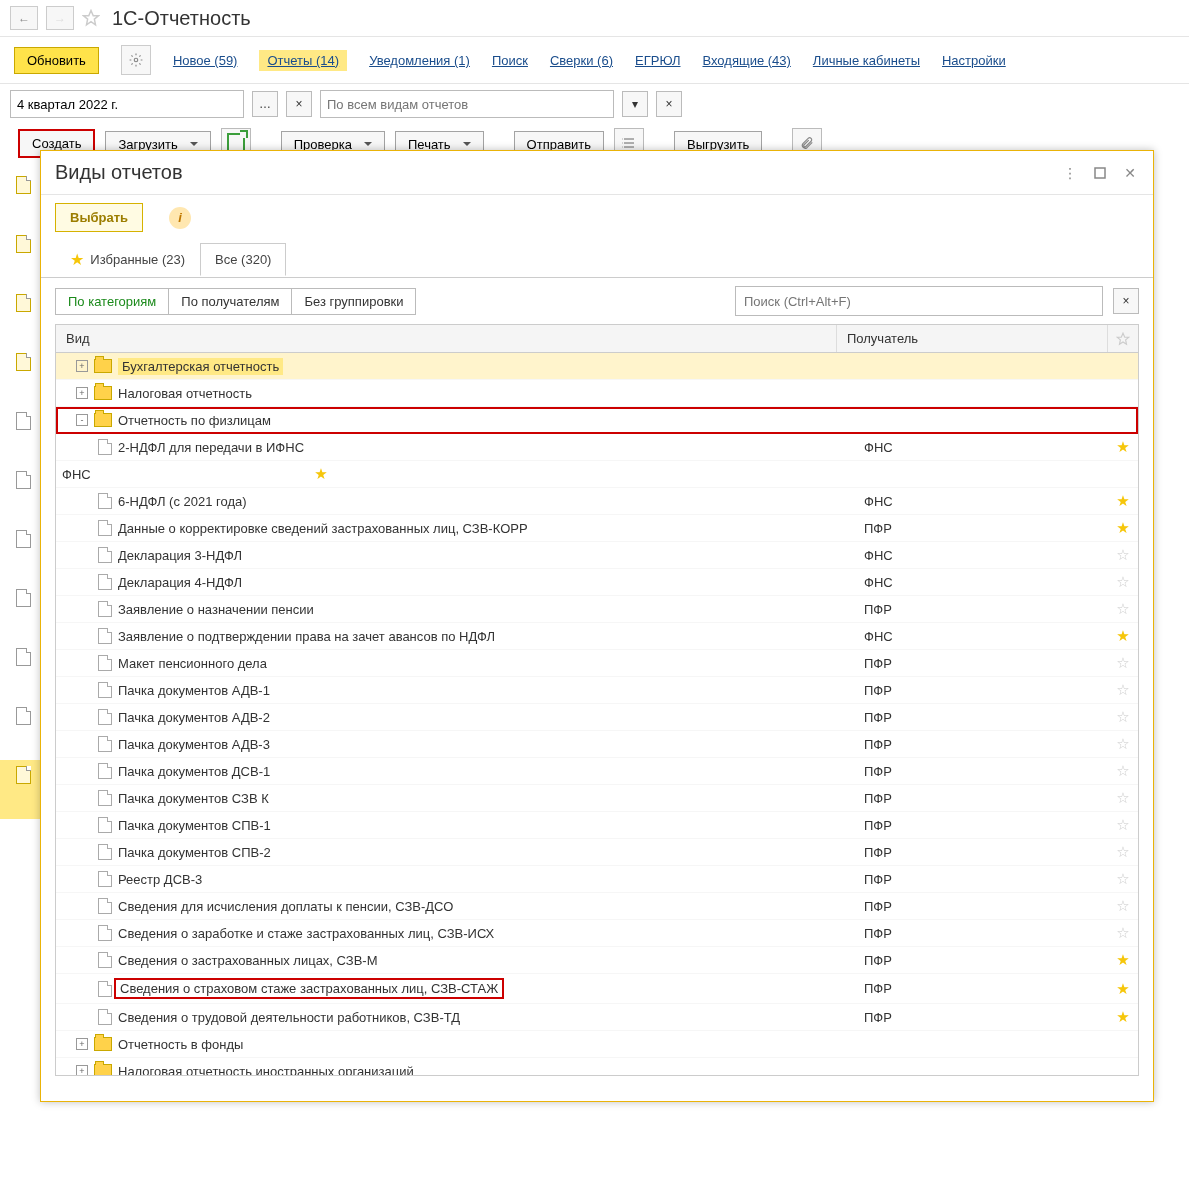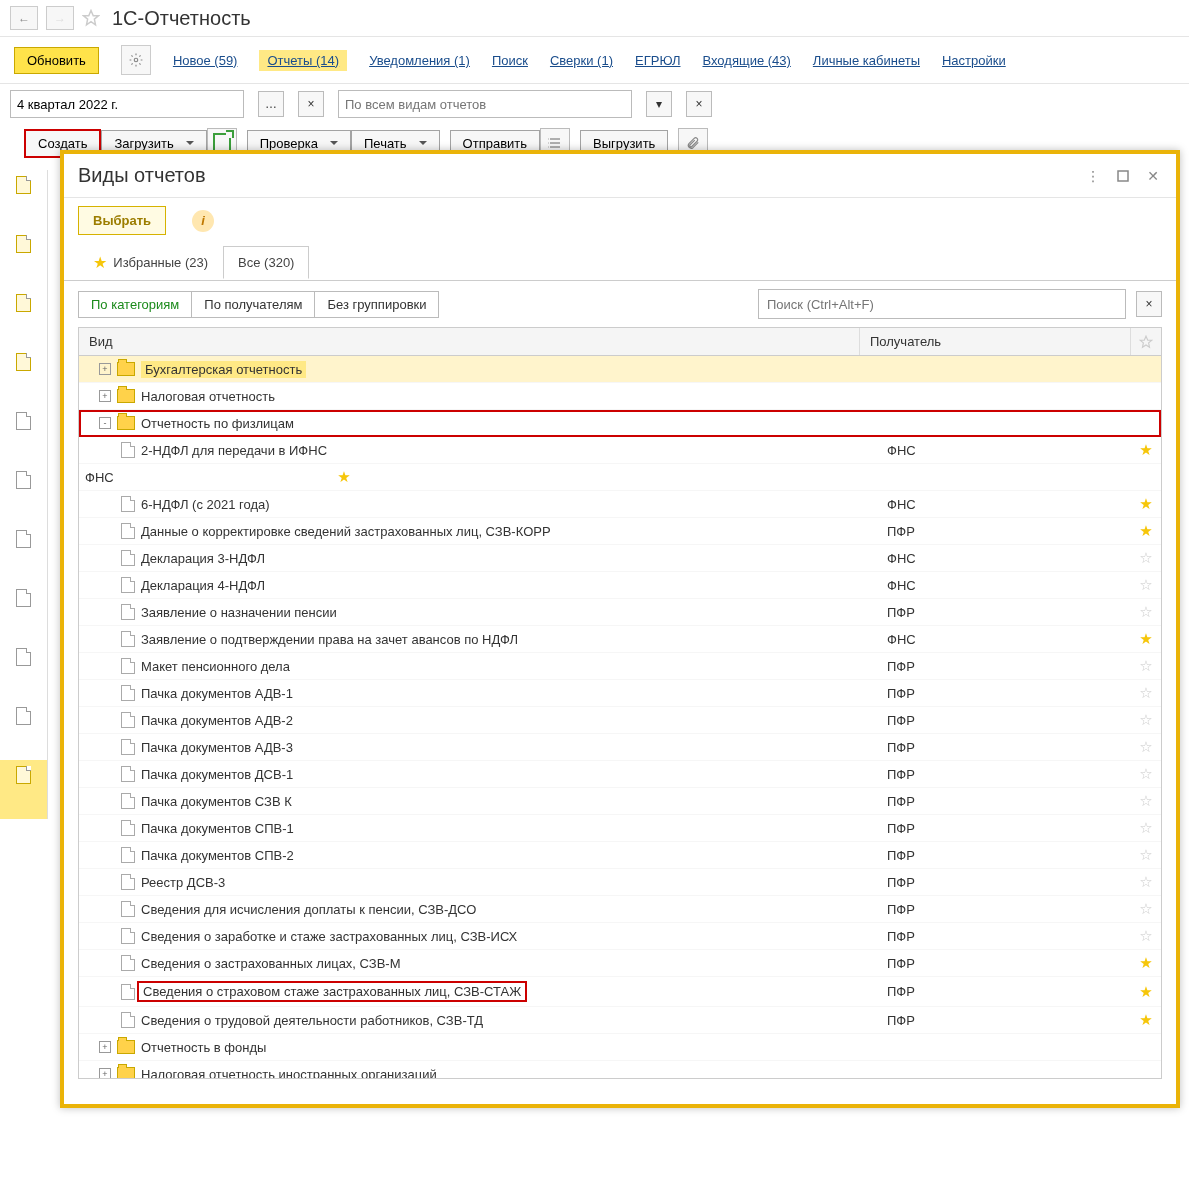--- a/index.html
+++ b/index.html
@@ -6,37 +6,37 @@
 .top-title{display:flex;align-items:center;gap:8px;padding:6px 10px;border-bottom:1px solid #e5e5e5}
 .nav-btn{width:26px;height:22px;border:1px solid #ccc;background:#f7f7f7;display:flex;align-items:center;justify-content:center;font-size:12px;color:#888}
 .star-out{width:18px;height:18px;color:#ccc}
 .page-title{font-size:20px;color:#333;margin-left:4px}
 .menubar{display:flex;align-items:center;gap:22px;padding:8px 14px;border-bottom:1px solid #e5e5e5}
 .btn{padding:5px 12px;border:1px solid #a3a3a3;background:#f7f7f7;font-size:13px;display:inline-flex;align-items:center;gap:6px;white-space:nowrap}
 .btn-yellow{background:#ffe34a;border-color:#c9a800}
 .gear-btn{width:28px;height:28px;border:1px solid #ccc;background:#f7f7f7;display:flex;align-items:center;justify-content:center}
 .link{color:#1a4d8c;text-decoration:underline;font-size:13px;white-space:nowrap}
 .link-active{background:#ffe985;padding:3px 8px;text-decoration:underline}
-.filterbar{display:flex;align-items:center;gap:14px;padding:6px 10px}
+.filterbar{display:flex;align-items:center;gap:8px;padding:6px 10px}
 .input-period{width:220px;height:22px;border:1px solid #bbb;padding:2px 6px;font-size:13px;background:#fff}
 .sq-btn{width:24px;height:24px;border:1px solid #bbb;background:#f7f7f7;display:flex;align-items:center;justify-content:center;font-size:12px}
 .input-type{width:280px;height:22px;border:1px solid #bbb;padding:2px 6px;font-size:13px;color:#000000}
-.toolbar{display:flex;align-items:center;padding:4px 24px 10px}
+.toolbar{display:flex;align-items:flex-end;gap:10px;padding:4px 18px 10px}
 .btn-red{border:2.5px solid #cc0000}
 .drop::after{content:"";display:inline-block;border:4px solid transparent;border-top-color:#555;margin-left:6px;margin-top:3px}
 .icon-btn{width:28px;height:28px;border:1px solid #bbb;background:#f7f7f7;display:flex;align-items:center;justify-content:center}
 .icon-green-doc{width:14px;height:16px;border:2px solid #3b9e3b;position:relative}
 .icon-green-doc::after{content:"";position:absolute;right:-5px;top:-5px;width:6px;height:6px;border:2px solid #3b9e3b;border-left:none;border-bottom:none;background:#f7f7f7}
 .sheet-tabs{position:absolute;left:0;top:170px;width:48px}
 .sheet-tab{height:53px;display:flex;align-items:flex-start;justify-content:center;padding-top:6px;border-right:1px solid #ddd}
 .sheet-tab.sel{background:#ffe985}
 .doc-ico{width:13px;height:16px;border:1px solid #999;position:relative;background:#fff}
 .doc-ico::before{content:"";position:absolute;top:-1px;right:-1px;width:4px;height:4px;border-left:1px solid #999;border-bottom:1px solid #999;background:#fff}
 .doc-ico.y{border-color:#c9a800;background:#fff8d8}
-.modal{position:absolute;left:60px;top:150px;width:1112px;height:950px;background:#fff;border:4px solid #eab308;box-shadow:0 0 8px rgba(0,0,0,.25)}
+.modal{position:absolute;left:40px;top:150px;width:1112px;height:950px;background:#fff;border:1px solid #eab308;box-shadow:0 0 8px rgba(0,0,0,.25)}
 .modal-hdr{display:flex;align-items:center;padding:10px 14px;border-bottom:1px solid #e5e5e5}
 .modal-title{font-size:20px;flex:1}
 .hdr-ico{width:18px;height:18px;color:#888;margin-left:12px;display:flex;align-items:center;justify-content:center;font-size:14px}
 .modal-tb{display:flex;align-items:center;gap:26px;padding:8px 14px}
 .btn-yellow-out{border:1px solid #d6b200;background:#fffbe3;color:#9c7d00;font-weight:bold;padding:6px 14px}
 .info-ico{width:22px;height:22px;border-radius:50%;background:#ffe7b0;display:flex;align-items:center;justify-content:center;color:#c07800;font-weight:bold;font-style:italic}
 .tabs{display:flex;align-items:center;padding:0 14px;border-bottom:1px solid #ccc}
 .tab{padding:8px 14px;display:flex;align-items:center;gap:6px;font-size:13px;color:#444;border:1px solid transparent;position:relative;top:1px}
 .tab.act{border:1px solid #ccc;border-bottom:1px solid #fff;background:#fff}
 .star-g{color:#f6c60a;font-size:16px}
@@ -88,21 +88,21 @@
   <div class="gear-btn">
     <svg width="14" height="14" viewBox="0 0 24 24" fill="none" stroke="#888" stroke-width="2">
         <circle cx="12" cy="12" r="3"></circle>
         <path d="M12 1v3M12 20v3M4.2 4.2l2 2M17.8 17.8l2 2M1 12h3M20 12h3M4.2 19.8l2-2M17.8 6.2l2-2"></path>
       </svg>
   </div>
   <a class="link">Новое (59)</a>
   <span class="link link-active">Отчеты (14)</span>
   <a class="link">Уведомления (1)</a>
   <a class="link">Поиск</a>
-  <a class="link">Сверки (1)</a>
+  <a class="link">Сверки (6)</a>
   <a class="link">ЕГРЮЛ</a>
   <a class="link">Входящие (43)</a>
   <a class="link">Личные кабинеты</a>
   <a class="link">Настройки</a>
 </div>
 
 <div class="filterbar">
   <input class="input-period" value="4 квартал 2022 г." style="">
   <div class="sq-btn">…</div>
   <div class="sq-btn">×</div>

